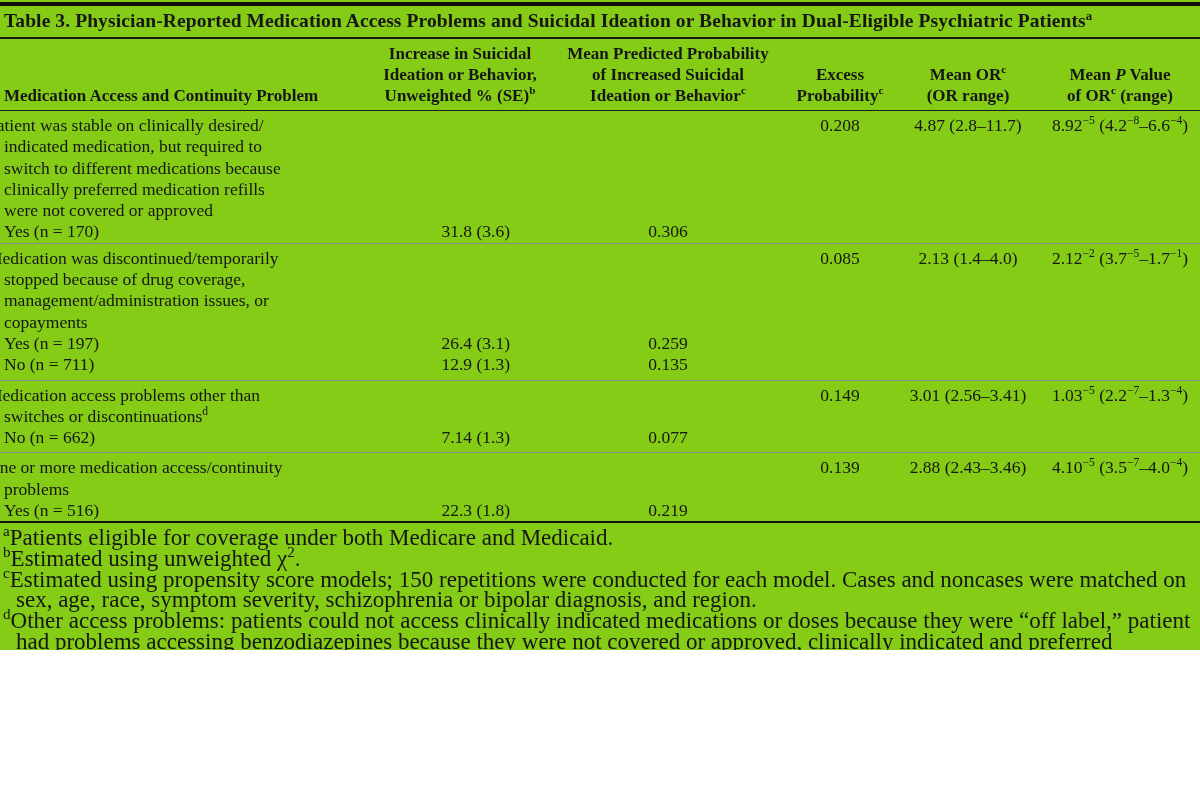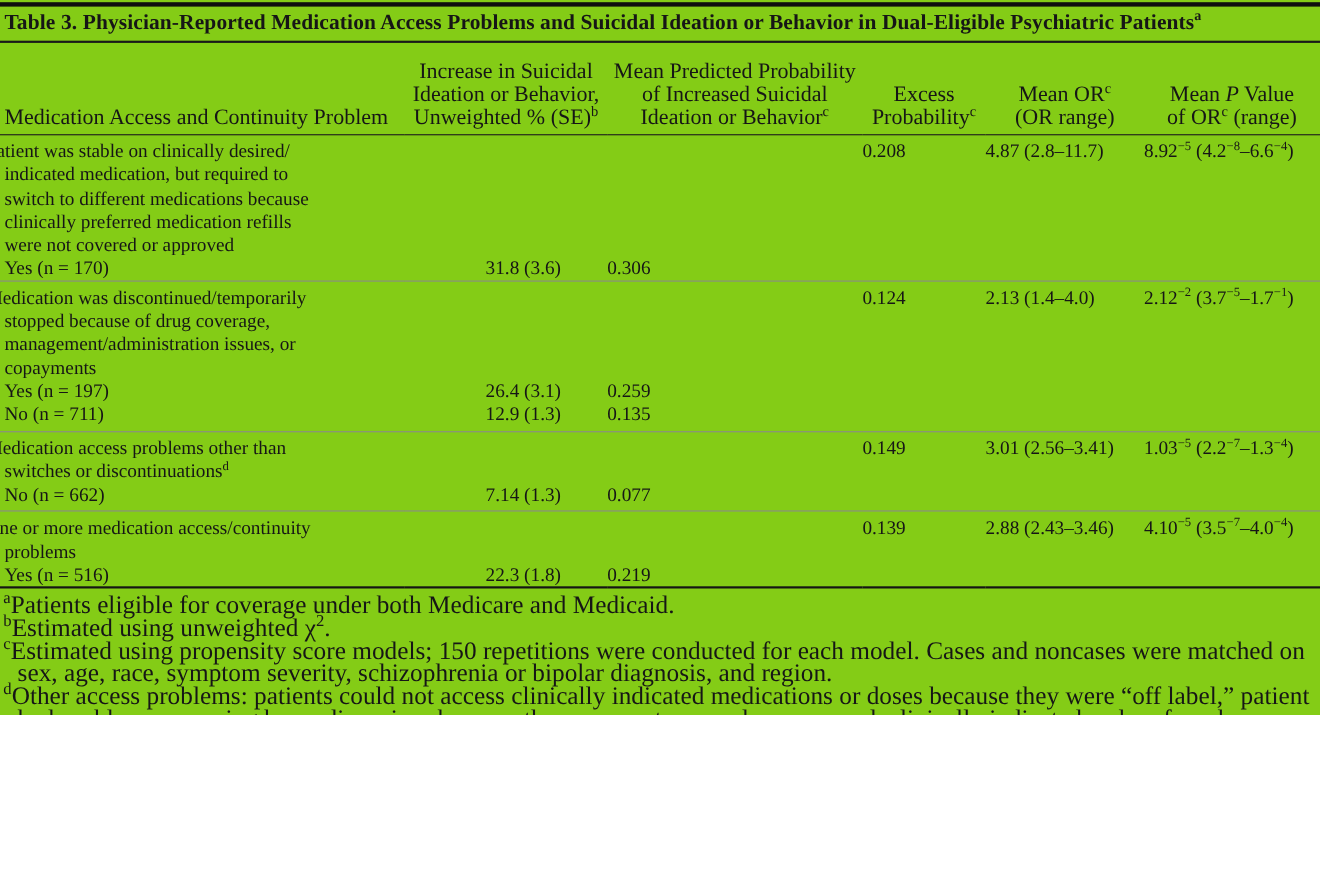--- a/index.html
+++ b/index.html
@@ -20,45 +20,45 @@
     font-weight:bold;
     padding:4px 4px 5px 4px;
     border-bottom:2px solid #191919;
     letter-spacing:0.1px;
     white-space:nowrap;
   }
 
   table { width:1200px; border-collapse:collapse; table-layout:fixed; border-bottom:2px solid #141414; }
 
   thead th {
-    font-weight:normal;
-    font-size:20px;
+    font-weight:bold;
+    font-size:17px;
     vertical-align:bottom;
     text-align:center;
     line-height:21px;
-    padding:16px 0 4px 0;
+    padding:4px 0 4px 0;
     border-bottom:1.6px solid #1c1c1c;
     white-space:pre-line;
   }
   thead th.c1 { text-align:left; padding-left:4px; }
 
   tbody td {
     font-size:17.5px;
     line-height:21.3px;
     vertical-align:top;
   }
   tr.block-start td { border-top:1px solid #8a8a8a; }
   tr.block-head td { padding-top:4px; }
   tr.block-last td { padding-bottom:4px; }
 
   td.c1 { padding-left:4px; }
   .block-label { padding-left:21px; text-indent:-17px; white-space:pre-line; }
   .sub-label  { padding-left:33px; }
   td.c2 { text-align:right; padding-right:42px; }
-  td.c3, td.c4, td.c5, td.c6 { white-space:nowrap; }
+  td.c3, td.c4, td.c5, td.c6 { text-align:center; white-space:nowrap; }
 
   sup { font-size:66%; line-height:0; vertical-align:super; letter-spacing:0; }
 
   .footnotes { padding:5px 3px 4px 3px; font-size:23px; line-height:20.7px; }
   .footnote { padding-left:13px; text-indent:-13px; }
 </style>
 </head>
 <body>
 
 <div class="page">
@@ -115,21 +115,21 @@
         <td class="c6"></td>
       </tr>
 
       <tr class="block-head block-start">
         <td class="c1 block-label">Medication was discontinued/temporarily
 stopped because of drug coverage,
 management/administration issues, or
 copayments</td>
         <td class="c2"></td>
         <td class="c3"></td>
-        <td class="c4">0.124</td>
+        <td class="c4">0.085</td>
         <td class="c5">2.13 (1.4–4.0)</td>
         <td class="c6">2.12<sup>−2</sup> (3.7<sup>−5</sup>–1.7<sup>−1</sup>)</td>
       </tr>
       <tr>
         <td class="c1 sub-label">Yes (n = 197)</td>
         <td class="c2">26.4 (3.1)</td>
         <td class="c3">0.259</td>
         <td class="c4"></td>
         <td class="c5"></td>
         <td class="c6"></td>

